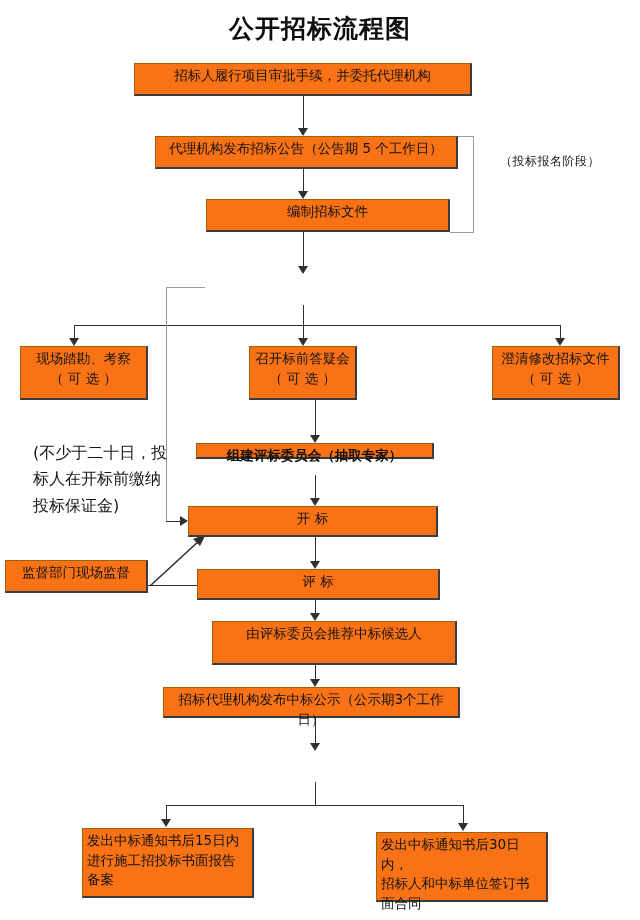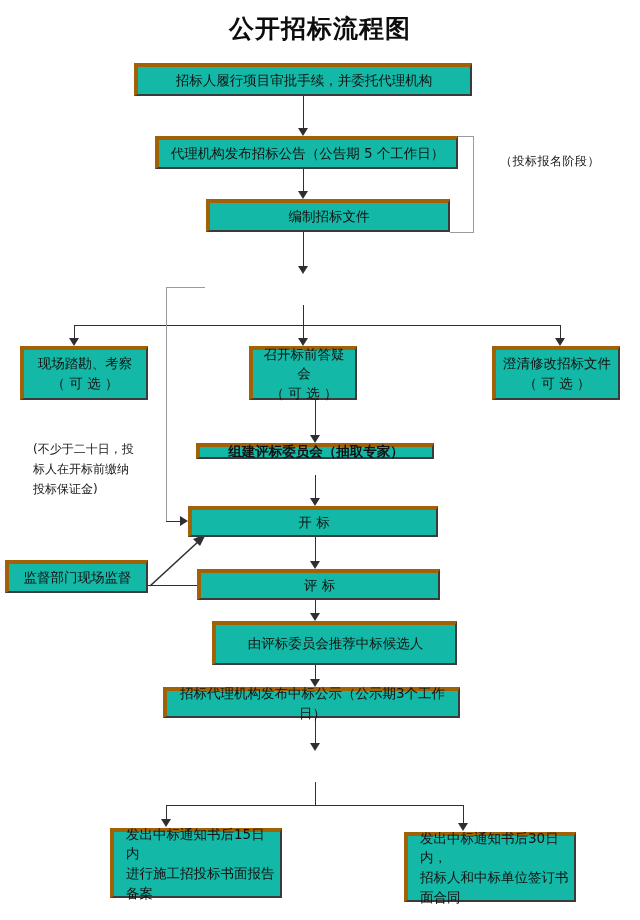--- a/index.html
+++ b/index.html
@@ -24,37 +24,36 @@
     font-family:"DejaVu Serif","Liberation Serif",serif;
     font-weight:bold;
     font-size:25px;
     letter-spacing:1px;
     color:#0d0d0d;
   }
   
   .node{
     position:absolute;
     box-sizing:border-box;
-    background:#14b8a6;
-    border:4px solid #a16207;
+    background:#f97316;
+    border:1px solid #a16207;
     display:flex;
-    align-items:center;
+    align-items:flex-start;
     justify-content:center;
     text-align:center;
     font-size:13.5px;
     line-height:1.45;
     color:#111111;
     padding:2px 4px;
     z-index:3;
   }
   .node.left-align{
     justify-content:flex-start;
     text-align:left;
-    padding-left:12px;
-    margin-left:28px;
+    padding-left:4px;
   }
   .node .txt{display:block;white-space:pre-line;}
   
   .node.shadowed{
     border-right:2px solid #3b3b3e;
     border-bottom:2px solid #3b3b3e;
   }
   
   .vline{
     position:absolute;
@@ -91,21 +90,21 @@
   }
   
   .diag{
     position:absolute;
     z-index:1;
     overflow:visible;
   }
   
   .note{
     position:absolute;
-    font-size:12px;
+    font-size:16px;
     line-height:1.65;
     color:#161616;
     white-space:pre-line;
     z-index:3;
   }
   .note.stage{
     font-size:12px;
     letter-spacing:0.5px;
   }
 </style>

